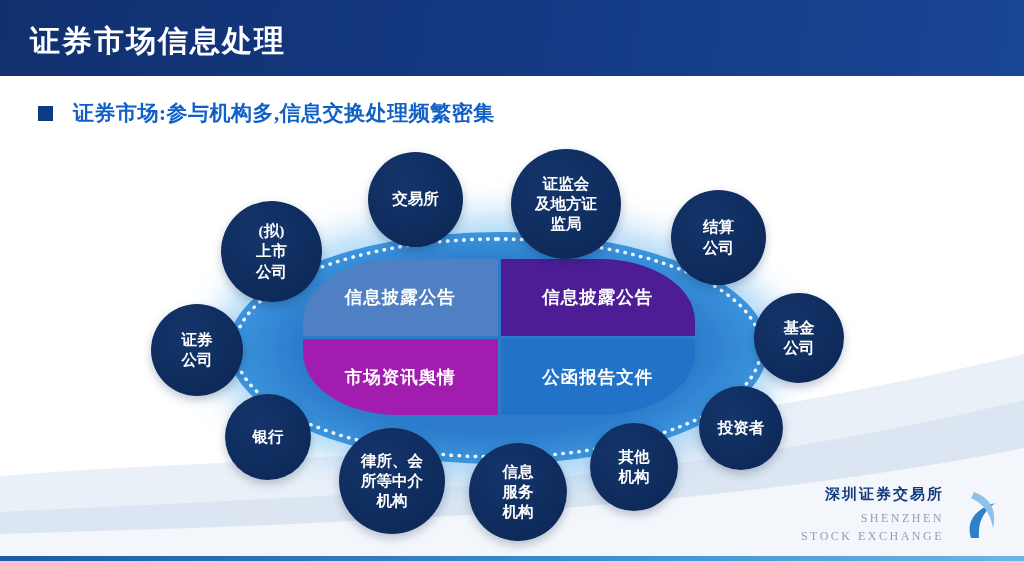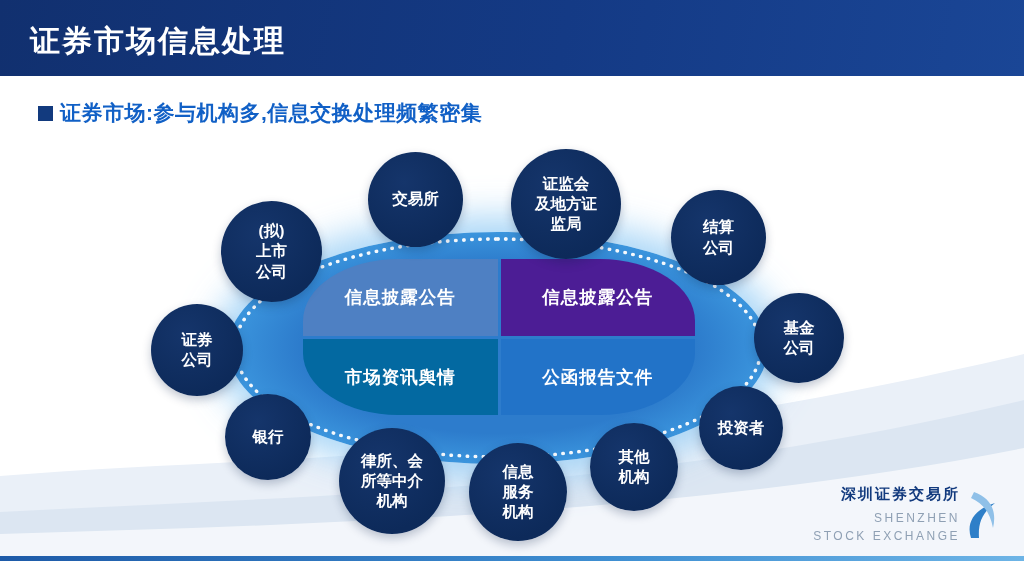--- a/index.html
+++ b/index.html
@@ -1,36 +1,36 @@
 <!DOCTYPE html>
 <html><head>
 <meta charset="utf-8">
 <style>
   * { margin:0; padding:0; box-sizing:border-box; }
   body { background:#888; font-family:"Liberation Sans", sans-serif; }
   .slide {
     position:relative; width:1024px; height:561px;
     background:#ffffff; overflow:hidden; margin:0 auto;
-    font-family:Liberation Sans, sans-serif;
+    font-family:Liberation Serif, serif;
   }
 
   
   .header {
     position:absolute; top:0; left:0; right:0; height:76px;
     background:linear-gradient(100deg, #11306f 0%, #143a85 55%, #1a4696 100%);
   }
   .header-title {
     position:absolute; left:30px; top:21px;
     color:#ffffff; font-size:30px; font-weight:bold; letter-spacing:2px;
   }
 
   
   .subtitle-row {
     position:absolute; left:38px; top:99px;
-    display:flex; align-items:center; gap:7px; z-index:3;
+    display:flex; align-items:center; gap:20px; z-index:3;
   }
   .bullet-square { width:15px; height:15px; background:#123a7e; flex:0 0 auto; }
   .subtitle-text { color:#1160c6; font-size:21px; font-weight:bold; letter-spacing:0.5px; }
 
   
   .bg-swoosh { position:absolute; left:0; bottom:5px; z-index:0; }
 
   
   .diagram { position:absolute; inset:0; z-index:2; }
 
@@ -48,37 +48,37 @@
   .quadrants {
     position:absolute; left:303px; top:259px; width:392px; height:156px;
     display:grid; grid-template-columns:1fr 1fr; grid-template-rows:1fr 1fr; gap:3px;
   }
   .quad {
     display:flex; align-items:center; justify-content:center;
     color:#ffffff; font-weight:bold; font-size:17.5px; letter-spacing:1px;
   }
   .quad.q1 { background:#4e80c3; border-top-left-radius:95px 62px; }
   .quad.q2 { background:#4c1d95; border-top-right-radius:95px 62px; }
-  .quad.q3 { background:#0369a1; border-bottom-left-radius:95px 62px; }
+  .quad.q3 { background:#a21caf; border-bottom-left-radius:95px 62px; }
   .quad.q4 { background:#2273c8; border-bottom-right-radius:95px 62px; }
 
   .node {
     position:absolute; border-radius:50%;
     background:radial-gradient(circle at 38% 32%, #163涉468 0%, #0d2a5a 70%);
     background:radial-gradient(circle at 38% 32%, #15356b 0%, #0d2a5a 72%);
     color:#ffffff; font-weight:bold; font-size:15.5px;
     display:flex; align-items:center; justify-content:center;
     text-align:center; white-space:pre-line; line-height:1.3;
     box-shadow:0 4px 10px rgba(10,30,70,0.25);
   }
 
   
   .logo-block {
     position:absolute; right:26px; bottom:16px;
-    display:flex; align-items:center; gap:4px; z-index:3;
+    display:flex; align-items:center; gap:20px; z-index:3;
   }
   .logo-text { text-align:right; }
   .logo-cn { color:#123a7e; font-size:15px; font-weight:bold; letter-spacing:2px; }
   .logo-en { color:#8fa0b4; font-size:12px; letter-spacing:2.5px; margin-top:5px; line-height:1.5; }
 
   .bottom-bar {
     position:absolute; left:0; right:0; bottom:0; height:5px;
     background:linear-gradient(90deg, #1d5aa8 0%, #3f8fd2 60%, #6db4e6 100%);
     z-index:4;
   }

